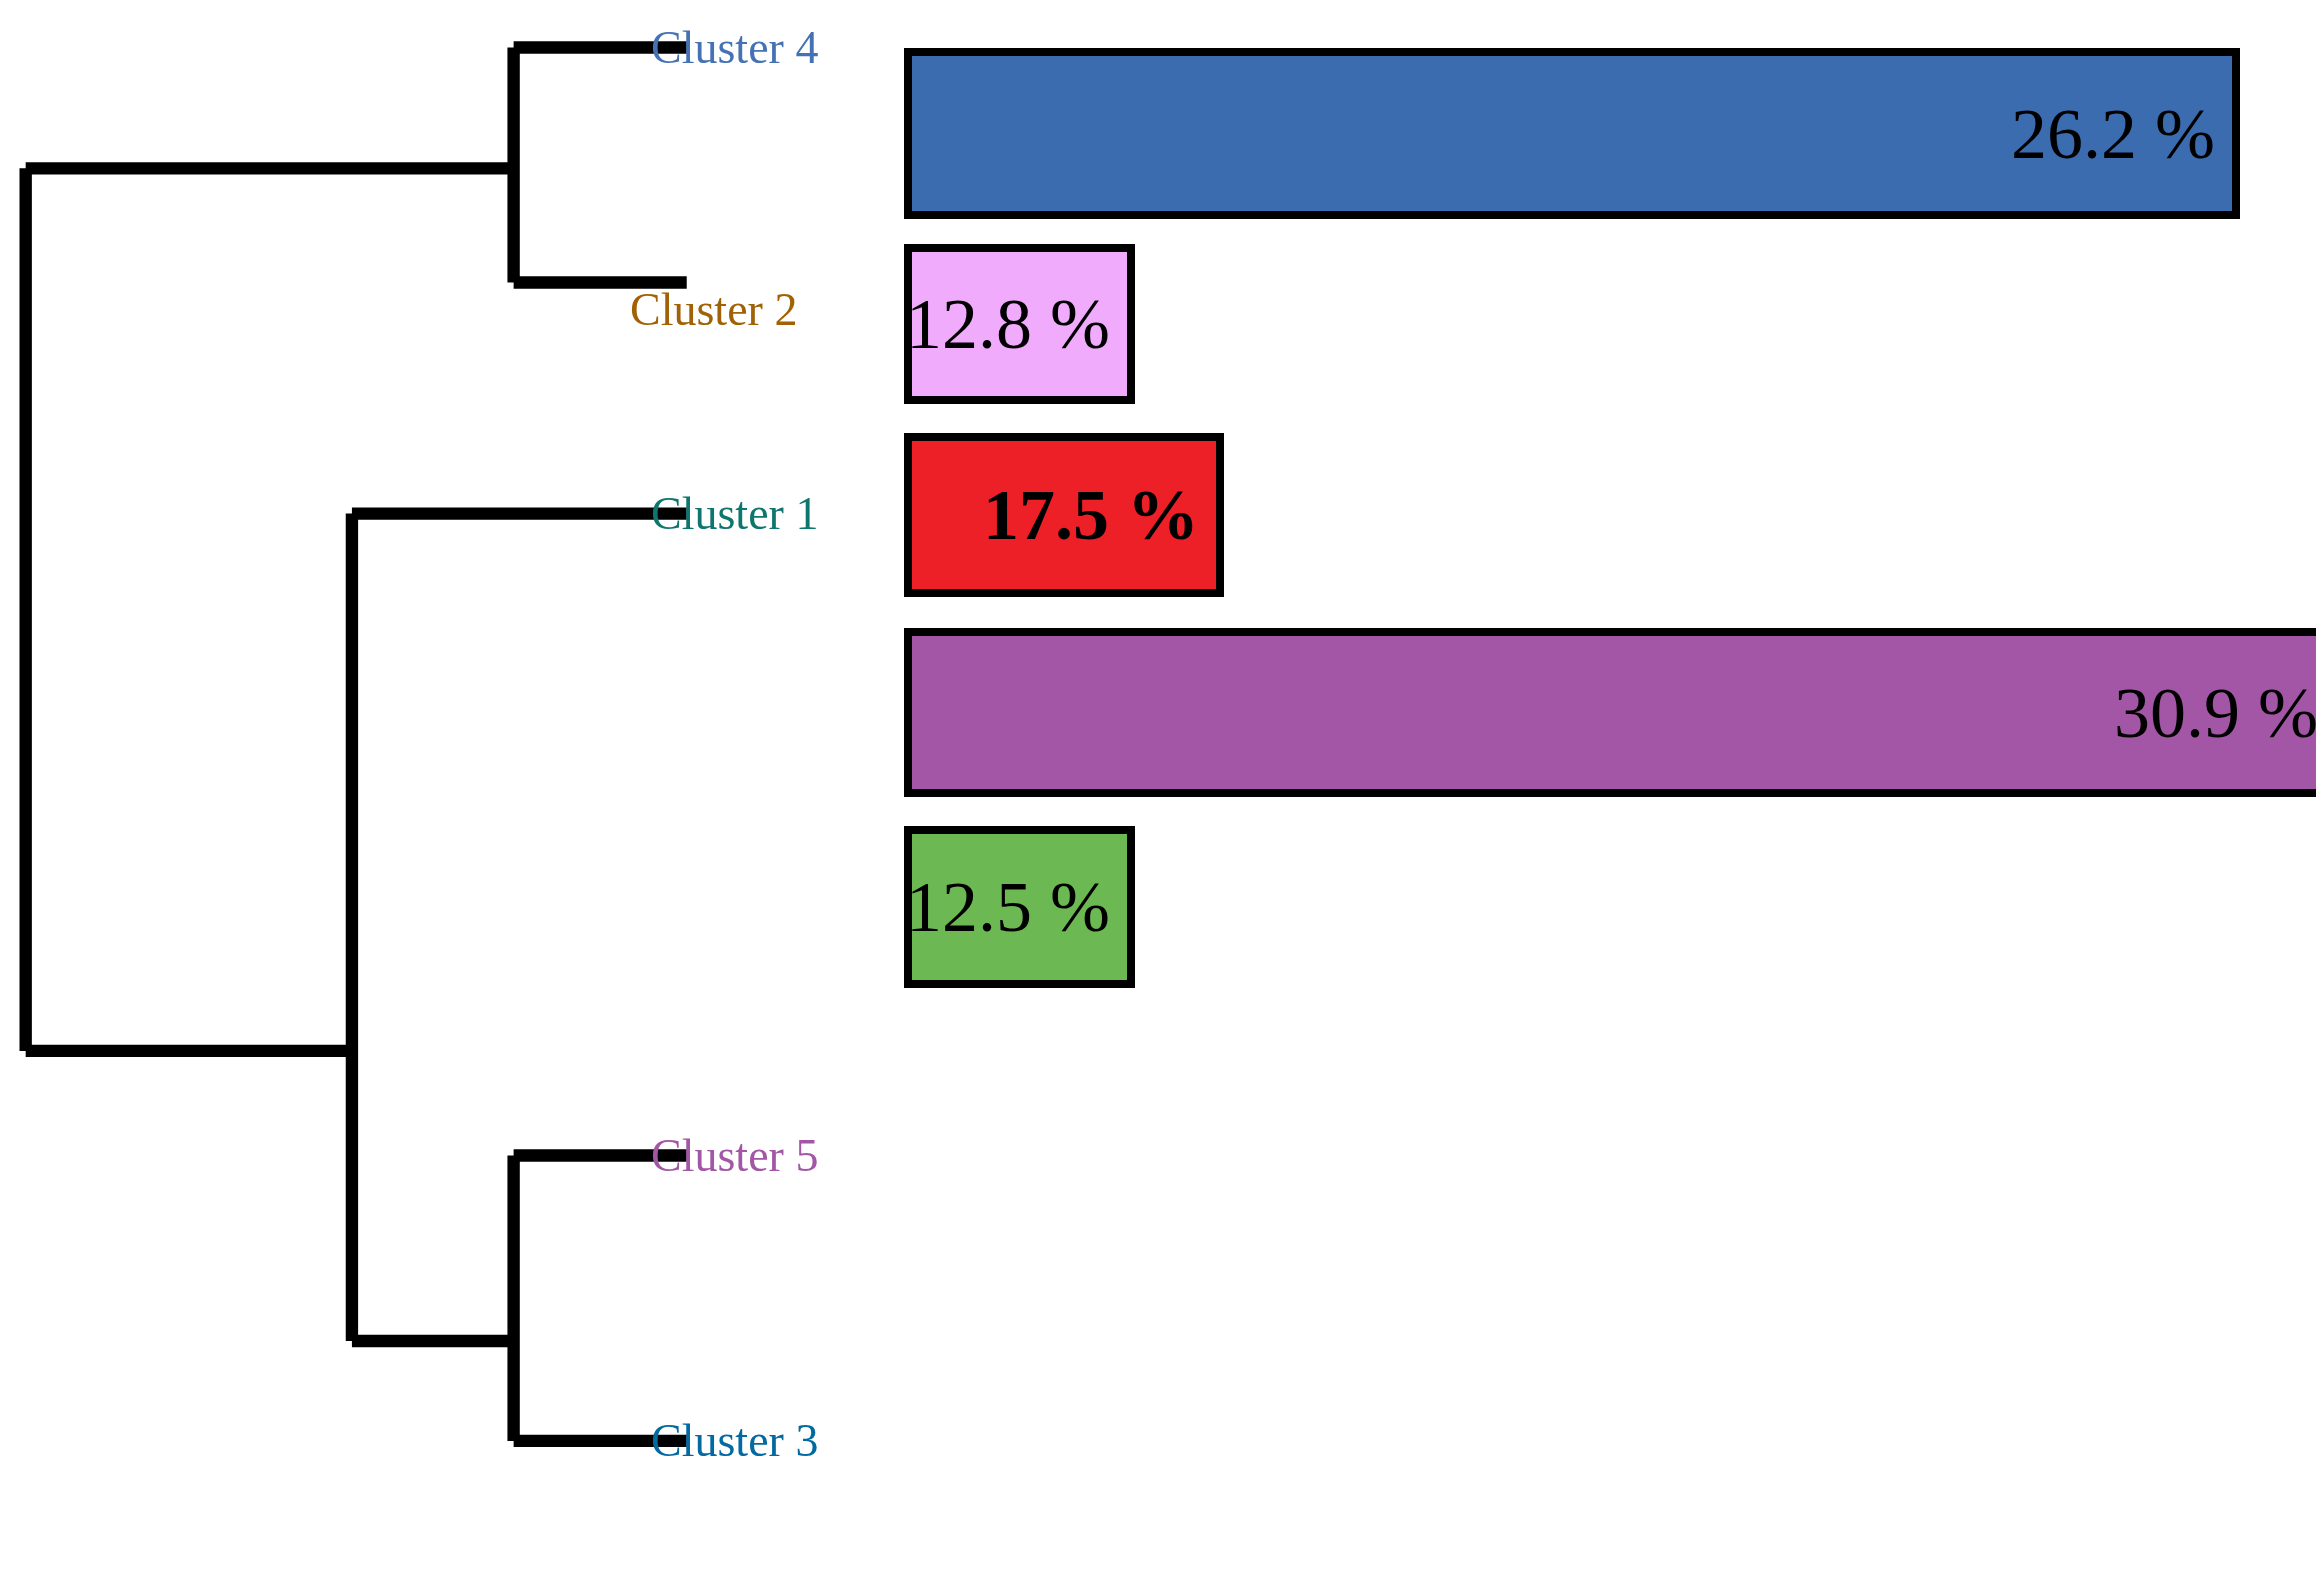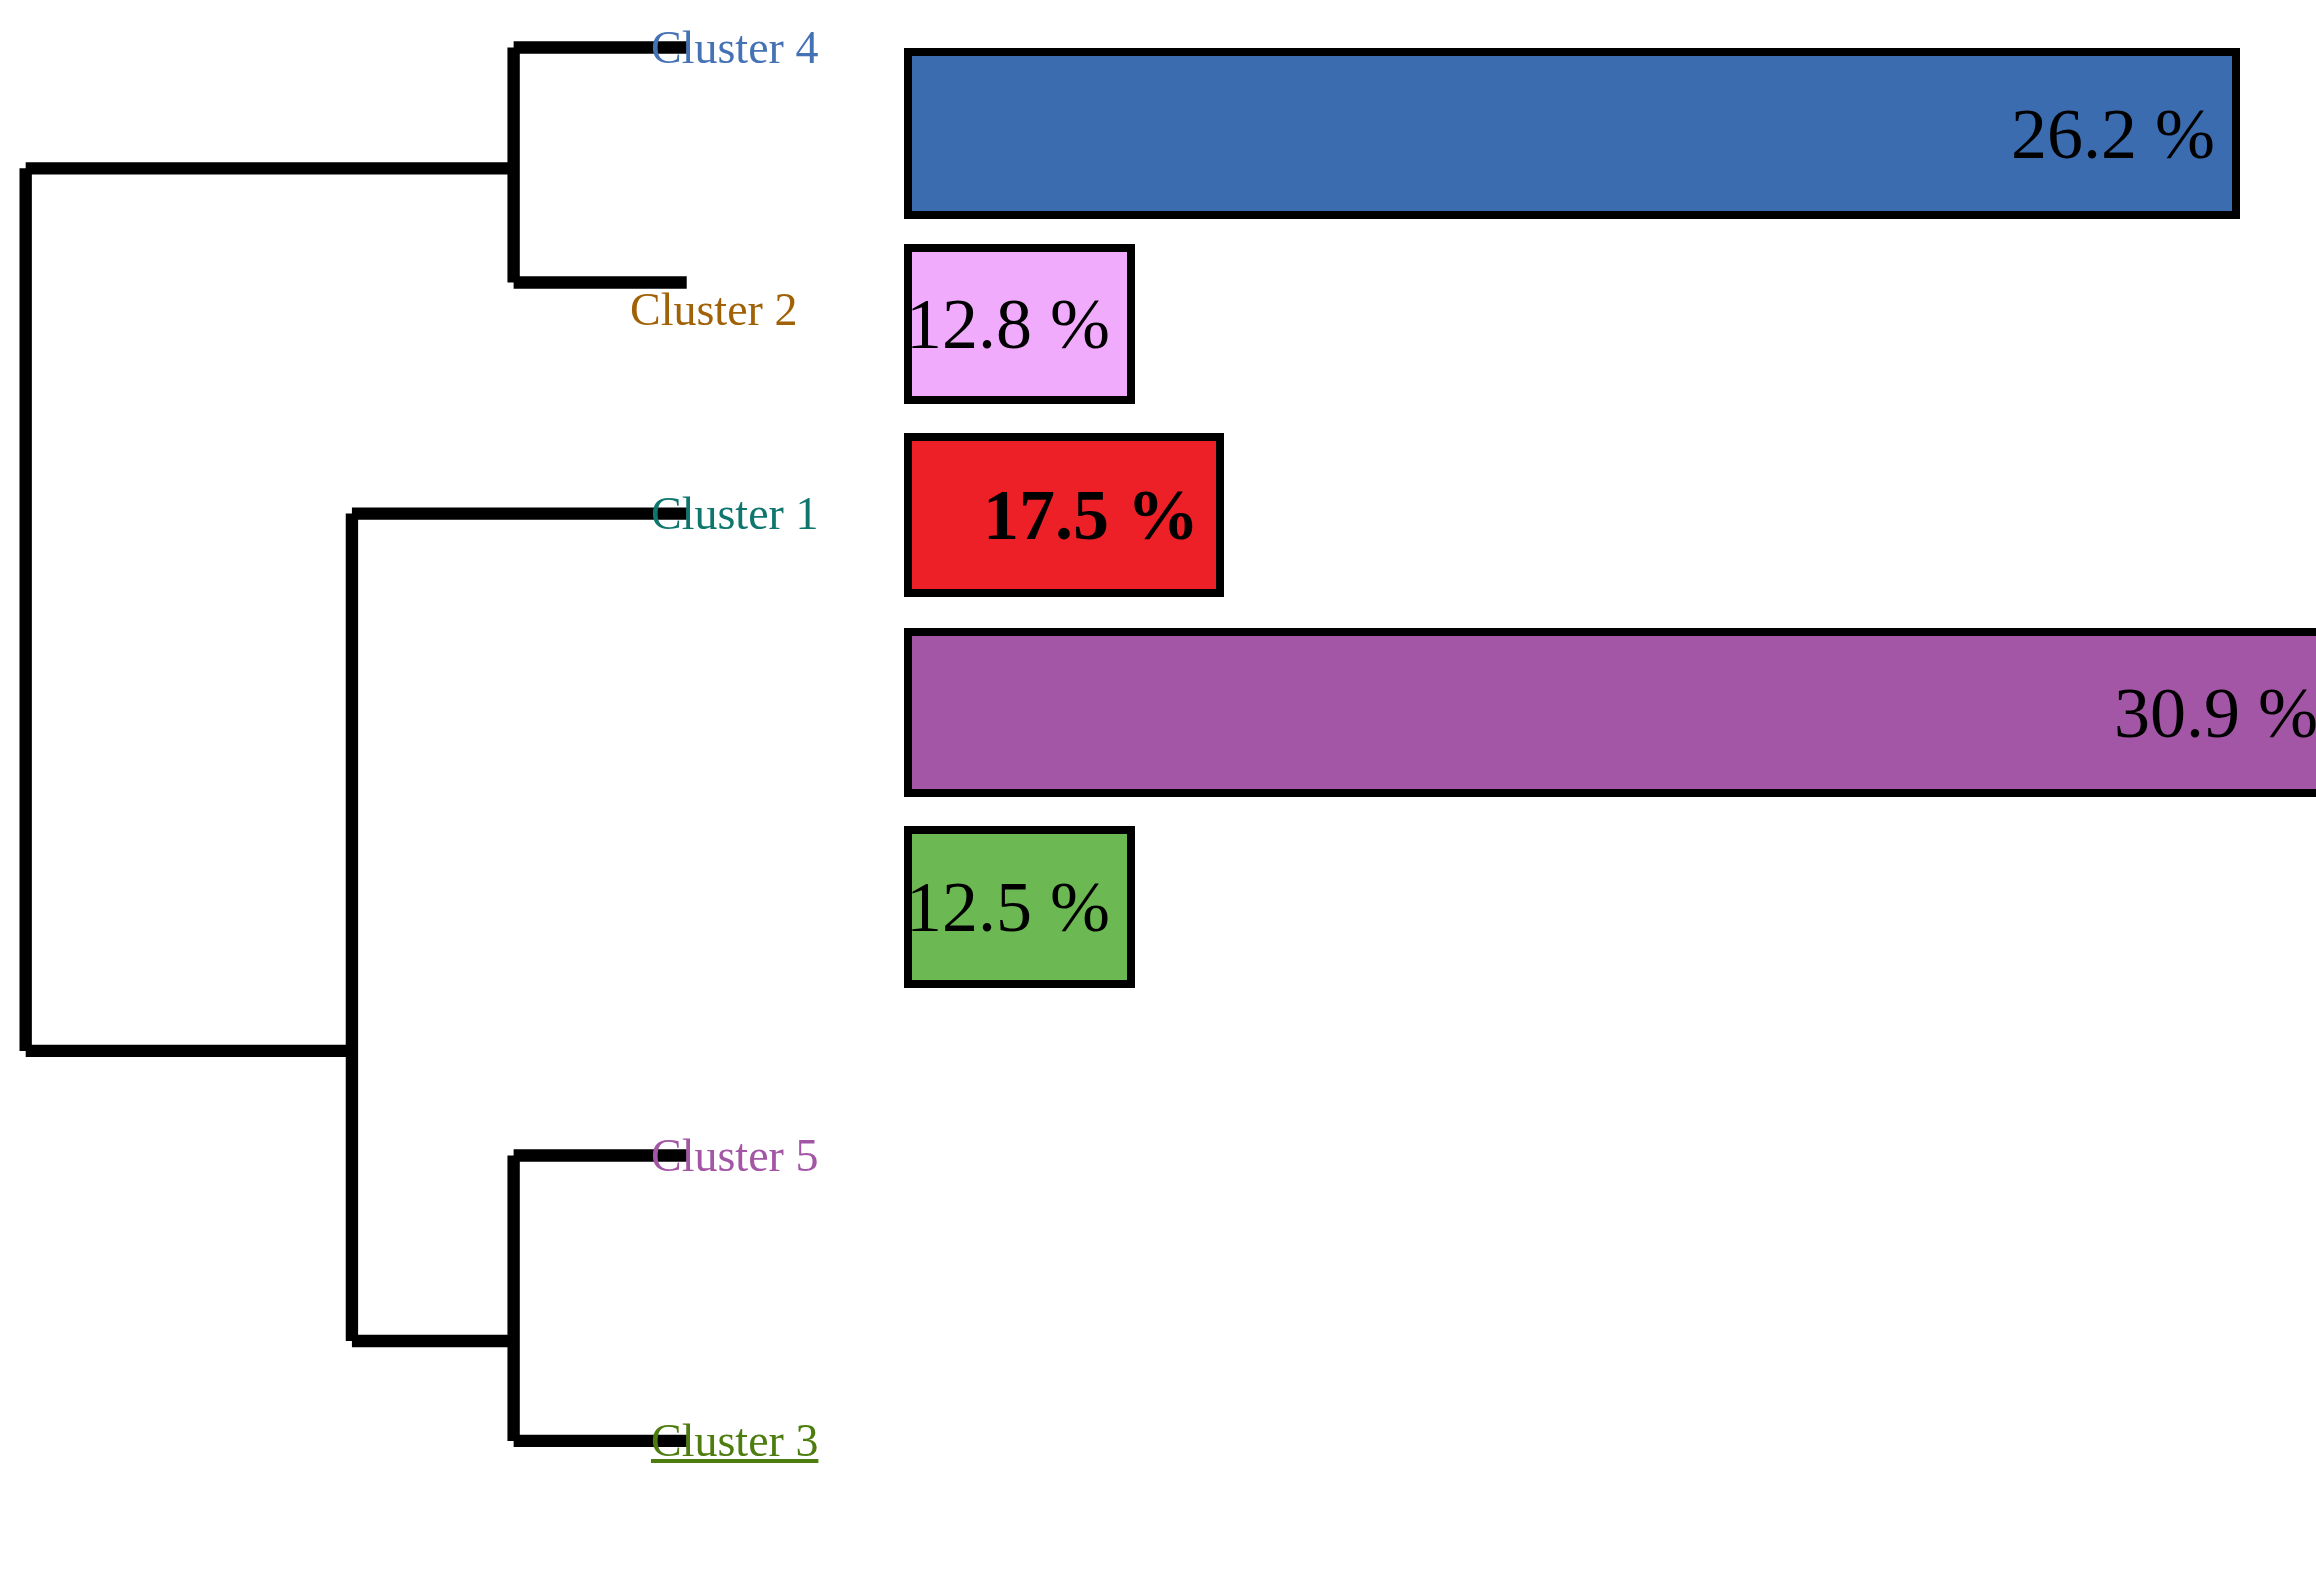--- a/index.html
+++ b/index.html
@@ -83,21 +83,21 @@
       <path d="M 540 1215 L 722 1215"></path>
 
       <path d="M 540 1515 L 722 1515"></path>
     </g>
   </svg>
 
   <div class="leaf-label" style="left: 651px; top: 48px; color: rgb(68, 114, 180);">Cluster 4</div>
   <div class="leaf-label" style="left: 630px; top: 282px; color: #a16207; margin-top: 28px;">Cluster 2</div>
   <div class="leaf-label" style="left: 651px; top: 514px; color: #0f766e;">Cluster 1</div>
   <div class="leaf-label" style="left: 651px; top: 1156px; color: rgb(163, 86, 165); text-align: right;">Cluster 5</div>
-  <div class="leaf-label" style="left: 651px; top: 1441px; color: #4d7c0f; text-decoration: underline;">Cluster 3</div>
+  <div class="leaf-label" style="left: 651px; top: 1441px; color: #0369a1;">Cluster 3</div>
 
   <div class="bar" style="left:904px; top:48px; width:1336px; height:171px; background:#3b6cb0;">
     <span class="bar-value">26.2 %</span>
   </div>
 
   <div class="bar" style="left:904px; top:244px; width:231px; height:160px; background:#f0abfc;">
     <span class="bar-value">12.8 %</span>
   </div>
 
   <div class="bar" style="left:904px; top:433px; width:320px; height:164px; background:#ee2027;font-weight:bold;">

